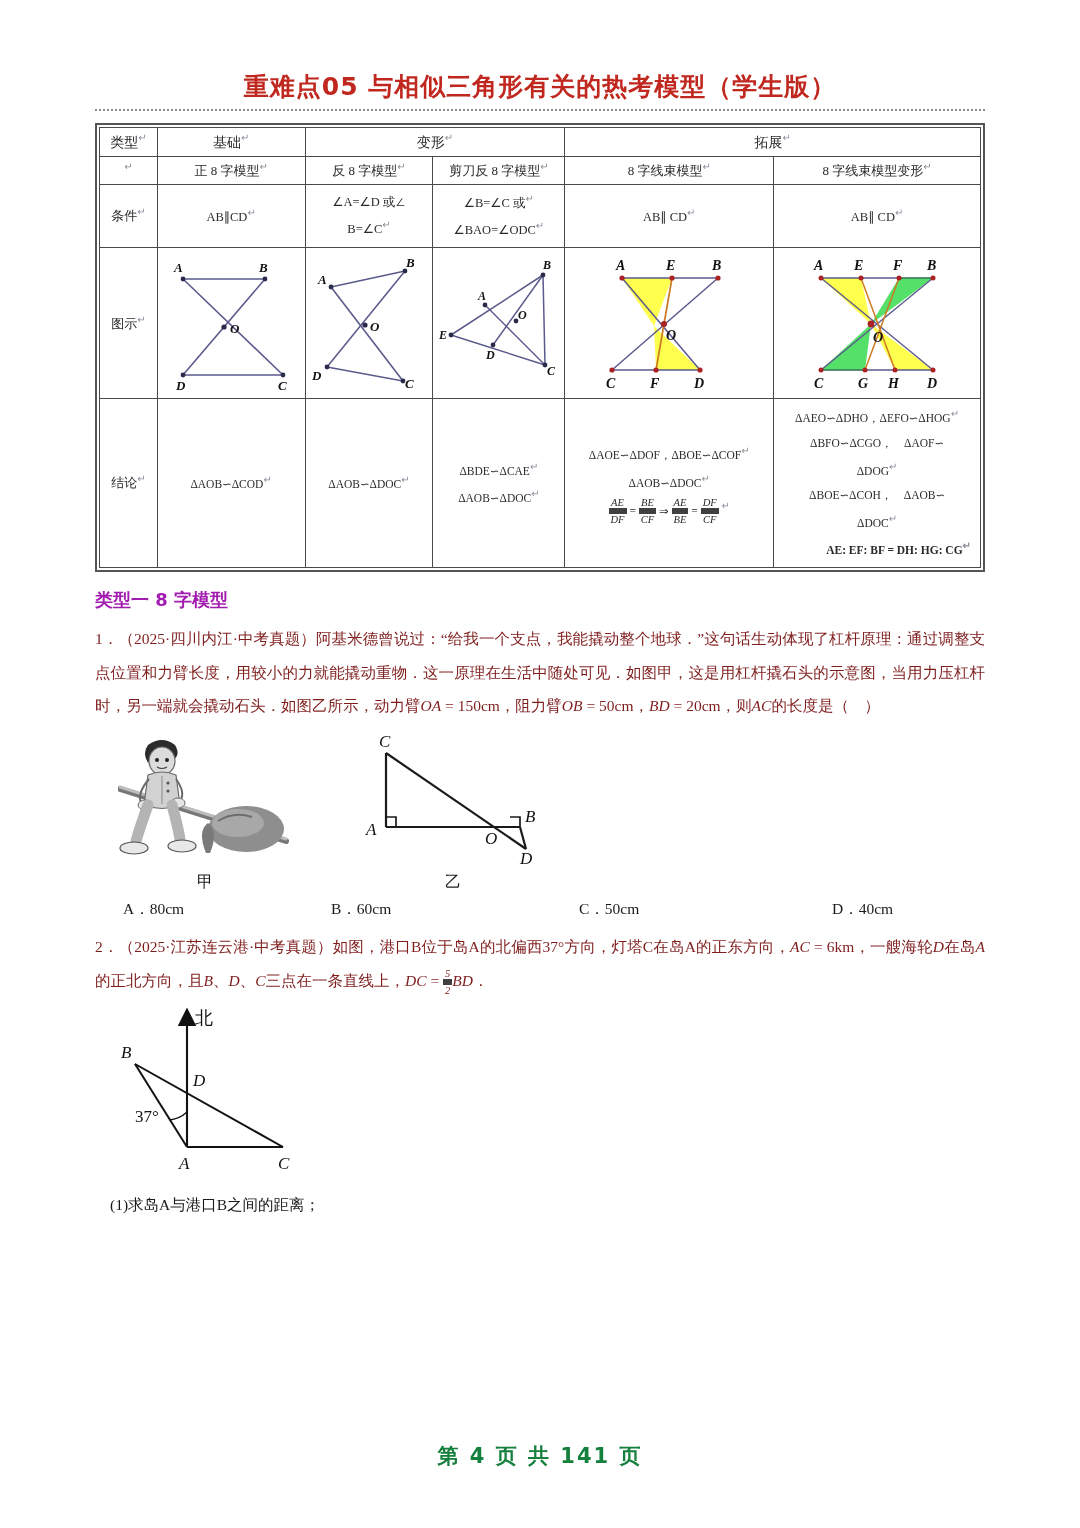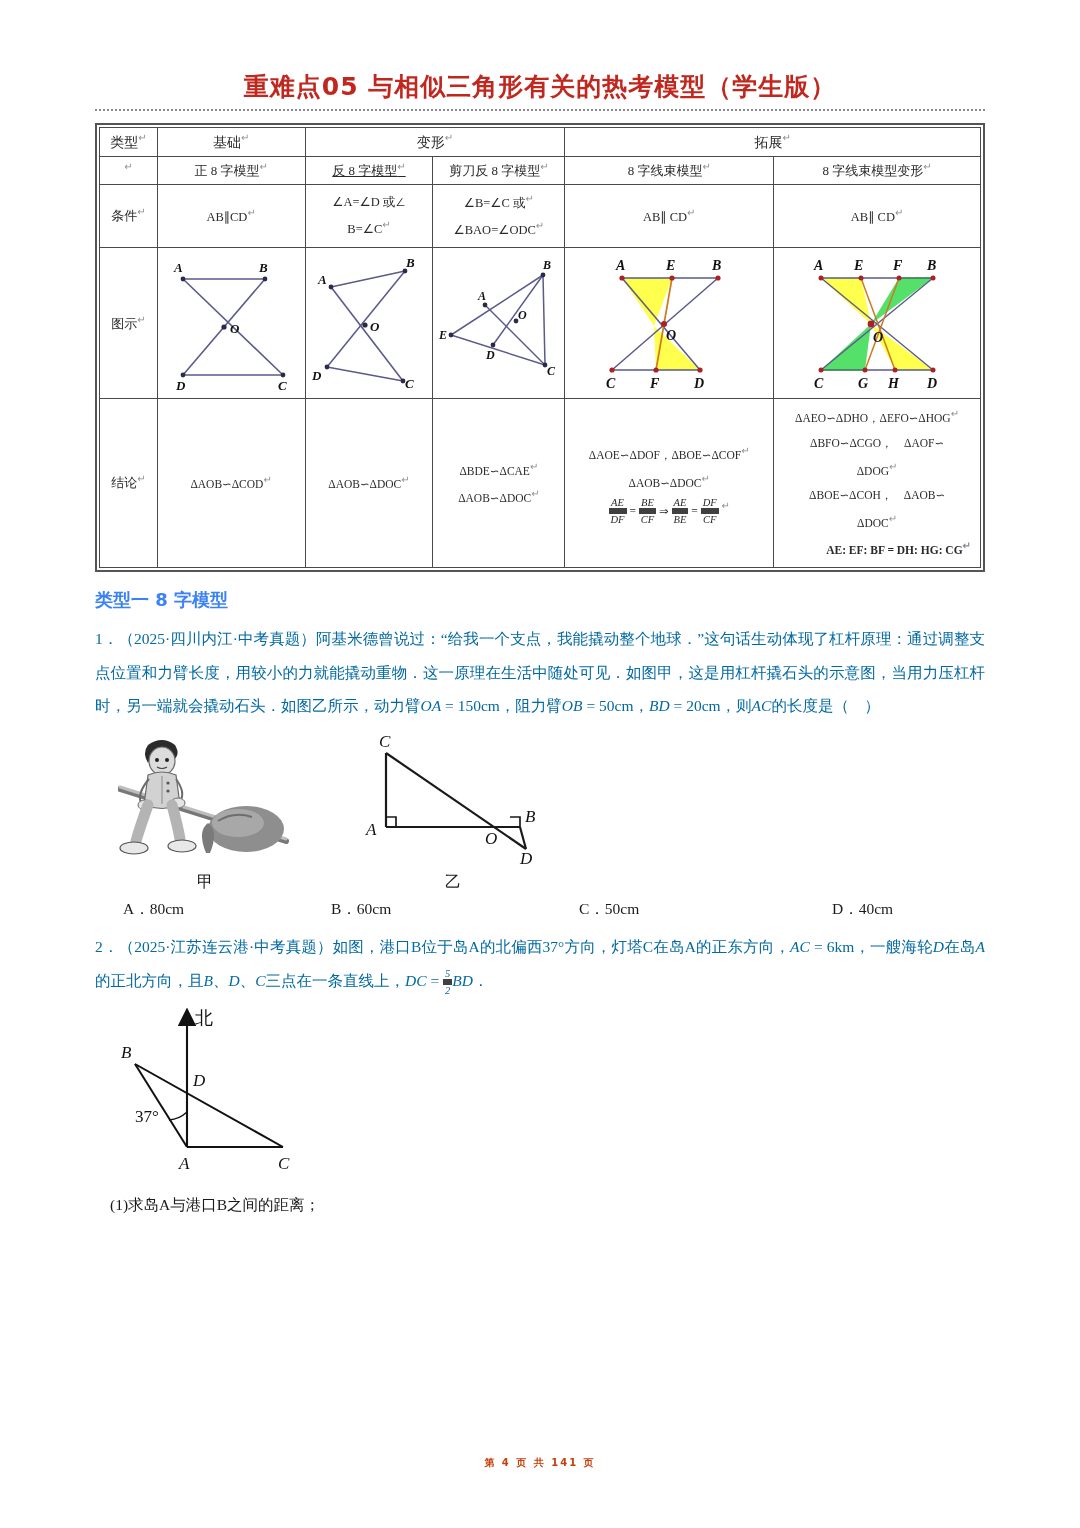--- a/index.html
+++ b/index.html
@@ -44,21 +44,21 @@
   }
   table.summary td, table.summary th {
     border:1px solid #4a4a4a;
     text-align:center;
     vertical-align:middle;
     padding:4px 3px;
     font-weight:normal;
   }
   .c-type { width:62px; }
   .c1 { width:148px; }
-  .c2 { width:128px;text-decoration:underline; }
+  .c2 { width:128px; }
   .c3 { width:132px; }
   .c4 { width:215px; }
   .c5 { width:212px; }
   .hdr-big { font-size:14px; font-weight:bold; }
   .hdr-sub { font-size:13px; }
   .rowlabel { font-size:13px; font-weight:bold;margin-top:39px; }
   .cond { font-size:12.5px; line-height:2.0; }
   .concl { font-size:11.5px; line-height:2.15; padding:6px 4px; }
   .concl .ln { display:block; }
   .pilcrow { color:#8c8c9c; font-size:10px; vertical-align:super; }
@@ -69,28 +69,28 @@
   .frac .num { display:block; border-bottom:6px solid #404040; padding:0 2px; }
   .frac .den { display:block; padding:0 2px; }
   .midtext { vertical-align:middle; }
 
   
   .sec-head {
     font-family:"DejaVu Sans", sans-serif;
     font-weight:bold;
     font-size:18px;
     margin-top:16px;
-    color:#3b82f6;
+    color:#a21caf;
   }
   .qtext {
     font-size:15.5px;
     line-height:2.18;
     margin-top:10px;
     text-align:justify;
-    color:#0369a1;
+    color:#7f1d1d;
   }
   .qtext .it { font-style:italic; }
   .choices {
     display:flex;
     font-size:15.5px;
     margin-top:6px;
     padding-left:28px;
     gap:48px;
   }
   .choices span { display:inline-block; }
@@ -104,23 +104,23 @@
 
   .subq { font-size:15.5px; margin-top:14px;margin-left:15px; }
 
   .footer {
     position:absolute;
     left:0; right:0;
     bottom:58px;
     text-align:center;
     font-family:"DejaVu Sans", sans-serif;
     font-weight:bold;
-    font-size:10px;
+    font-size:21px;
     letter-spacing:2px;
-    color:#c2410c;
+    color:#15803d;
   }
 </style>
 </head>
 <body>
 
 <div class="page">
 
   <div class="doc-title" style="color: rgb(192, 40, 31);">重难点05  与相似三角形有关的热考模型（学生版）</div>
   <div class="title-rule"></div>
 

